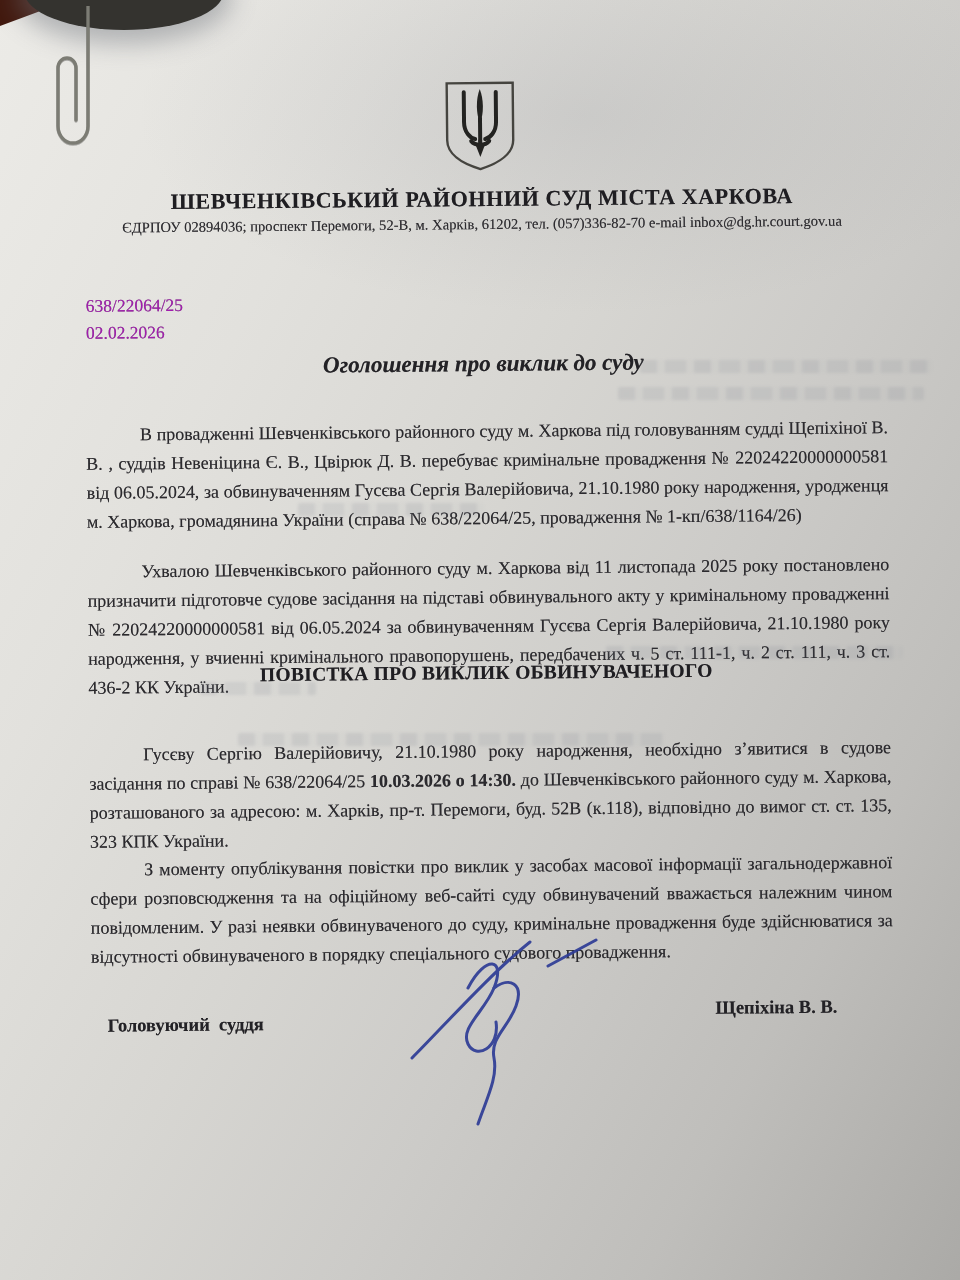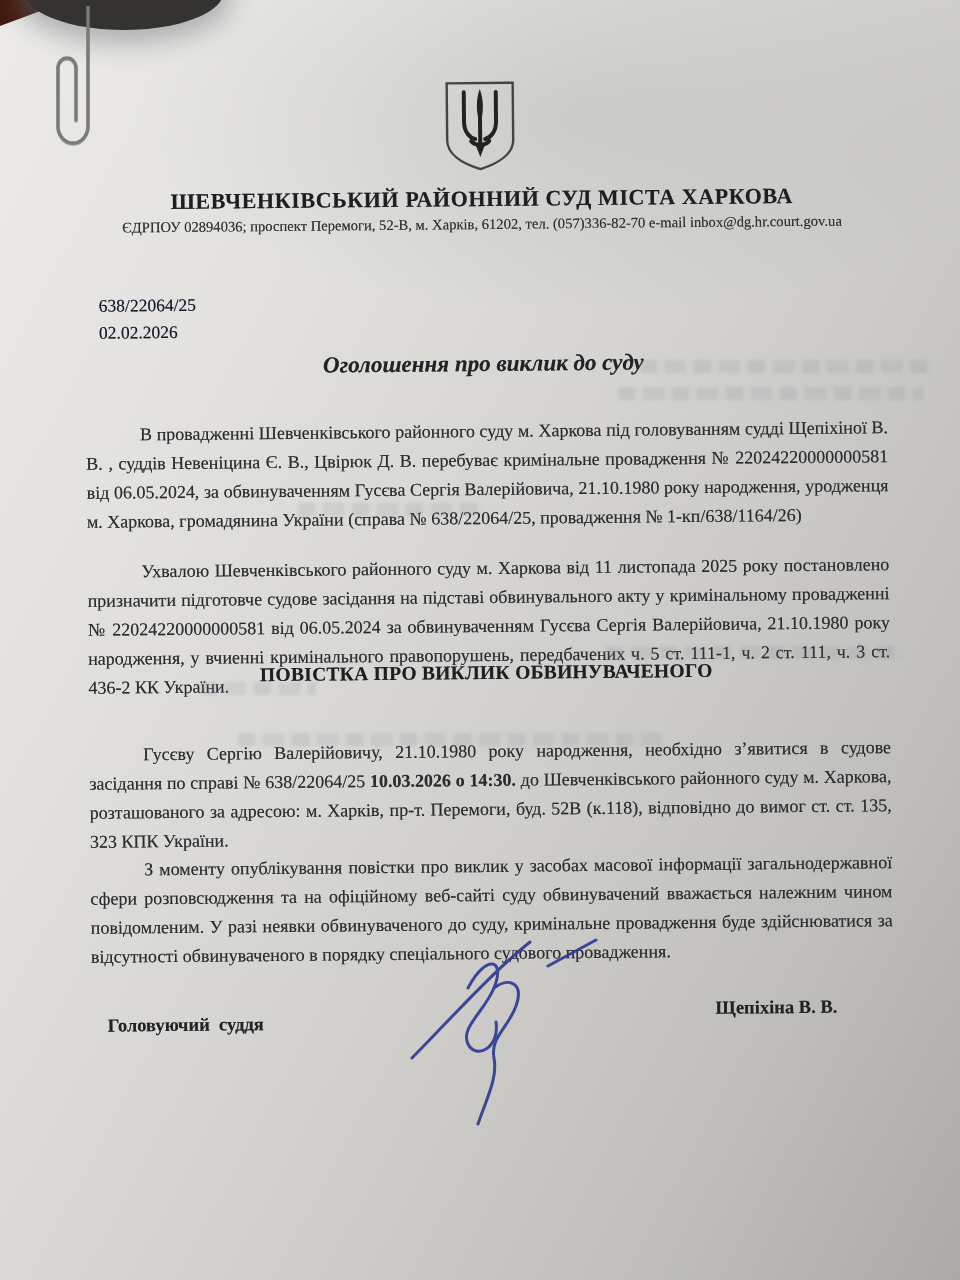--- a/index.html
+++ b/index.html
@@ -21,21 +21,21 @@
   
   .desk-corner{position:absolute;left:0;top:0;width:70px;height:26px;
     clip-path:polygon(0 0,100% 0,0 100%);background:#42190e;}
   .clip-disc{position:absolute;left:24px;top:-48px;width:200px;height:78px;border-radius:50%;
     background:#34332f;box-shadow:0 6px 24px 8px rgba(108,112,122,.45);}
   .paperclip{position:absolute;left:50px;top:6px;width:48px;height:162px;}
   .emblem{position:absolute;left:50%;top:78px;width:78px;height:96px;margin-left:-40px;}
   .court-name{position:absolute;left:0;top:186px;width:100%;text-align:center;
     font-weight:bold;font-size:22px;letter-spacing:.6px;color:#1f1e22;}
   .court-details{position:absolute;left:0;top:216px;width:100%;text-align:center;font-size:14.6px;color:#2e2d31;}
-  .meta{position:absolute;left:102px;font-size:17.5px;color:#0f172a;}
+  .meta{position:absolute;left:89px;font-size:17.5px;color:#a21caf;}
   .meta.case{top:292px;}
   .meta.date{top:319px;text-align:center;}
   .doc-title{position:absolute;left:0;top:351px;width:100%;text-align:center;
     font-weight:bold;font-style:italic;font-size:23px;color:#232226;}
   .para{position:absolute;left:88px;width:802px;font-size:18px;line-height:29px;
     text-align:justify;text-indent:54px;color:#2b2a2e;}
   .p1{top:399px;}
   .p2{top:536px;}
   .p3{top:719px;}
   .p4{top:834px;}

